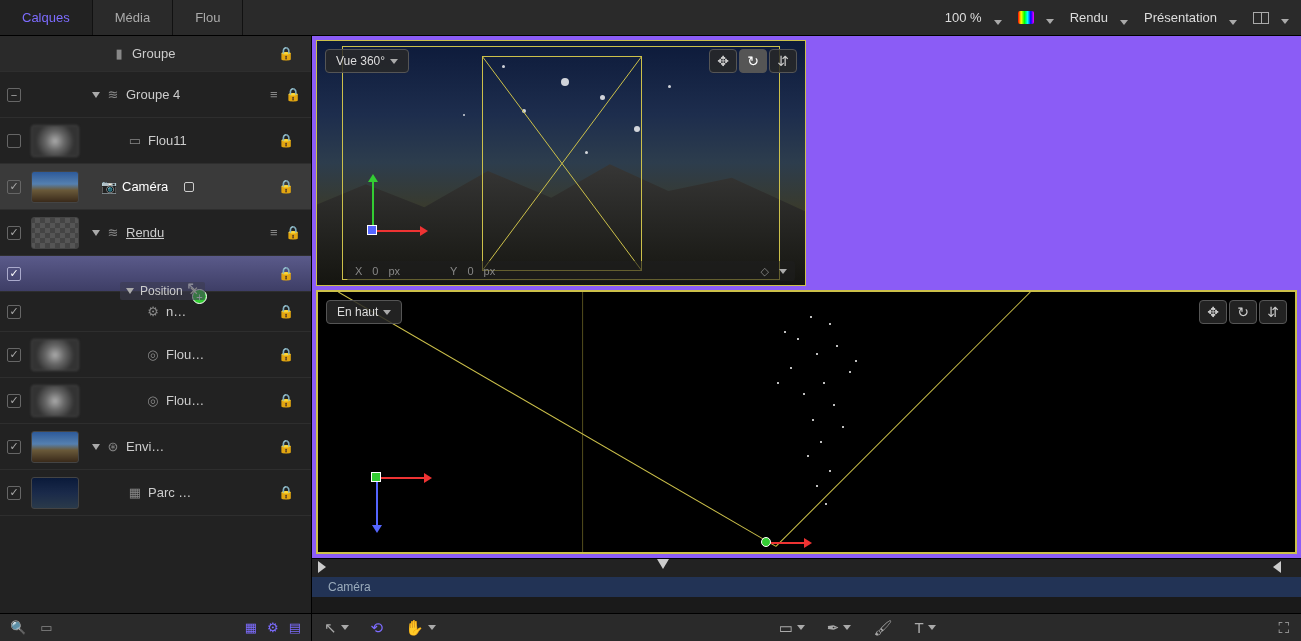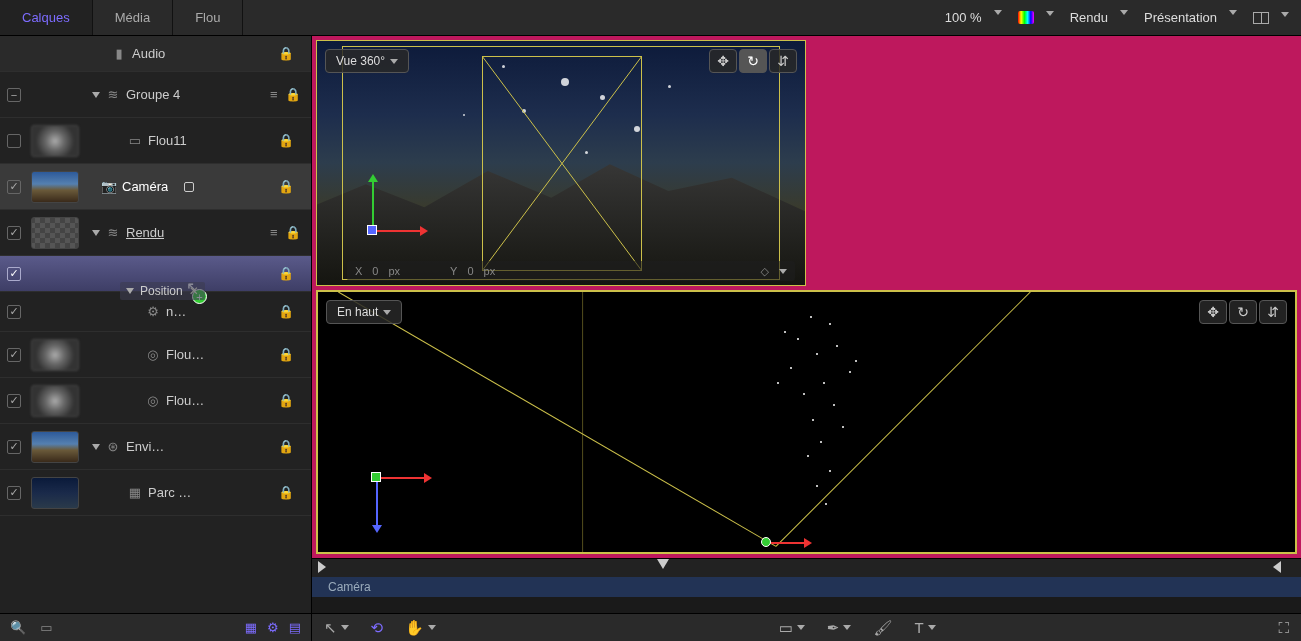--- a/index.html
+++ b/index.html
@@ -4,21 +4,21 @@
 <style>
 * { margin: 0; padding: 0; box-sizing: border-box; font-family: -apple-system, "Helvetica Neue", Arial, sans-serif; }
 body { background: #1a1a1a; width: 1301px; height: 641px; overflow: hidden; color: #ccc; font-size: 13px; user-select: none; }
 .app { display: flex; flex-direction: column; height: 100%; }
 .topbar { display: flex; height: 36px; background: #2a2a2a; border-bottom: 1px solid #000; align-items: center; }
 .tabs { display: flex; height: 100%; }
 .tab { padding: 8px 22px; display: flex; align-items: center; color: #aaa; cursor: pointer; border-right: 1px solid #111; }
 .tab.active { color: #7d6cff; background: #222; }
 .topbar-spacer { flex: 1; }
 .topbar-right { display: flex; align-items: center; gap: 16px; padding-right: 12px; color: #ddd; }
-.dropdown-sm { display: flex; align-items: flex-start; gap: 12px; cursor: pointer; }
+.dropdown-sm { display: flex; align-items: flex-end; gap: 12px; cursor: pointer; }
 .chev { width: 0; height: 0; border-left: 4px solid transparent; border-right: 4px solid transparent; border-top: 5px solid #aaa; display: inline-block; }
 .rainbow { width: 16px; height: 13px; background: linear-gradient(90deg,#f00,#ff0,#0f0,#0ff,#00f,#f0f); border-radius: 2px; }
 .main { display: flex; flex: 1; min-height: 0; }
 .sidebar { width: 312px; background: #222; display: flex; flex-direction: column; border-right: 1px solid #000; }
 .layer-row { display: flex; align-items: center; height: 46px; border-bottom: 1px solid #2e2e2e; position: relative; }
 .layer-row.header-row { height: 36px; background: #2a2a2a; }
 .layer-row.selected { background: linear-gradient(#5a5a8a,#3e3e66); }
 .layer-row.camera-sel { background: #3a3a3a; }
 .chk-col { width: 28px; display: flex; justify-content: center; }
 .chk { width: 14px; height: 14px; border: 1px solid #666; border-radius: 2px; display: flex; align-items: center; justify-content: center; color: #aaa; font-size: 11px; }
@@ -34,21 +34,21 @@
 .tri { width: 0; height: 0; border-left: 4px solid transparent; border-right: 4px solid transparent; border-top: 6px solid #aaa; }
 .icn { width: 14px; height: 14px; display: inline-flex; align-items: center; justify-content: center; color: #888; }
 .layer-name { color: #ccc; white-space: nowrap; overflow: hidden; text-overflow: ellipsis; }
 .layer-name.under { text-decoration: underline; }
 .end-col { width: 50px; display: flex; justify-content: center; gap: 8px; color: #888; }
 .drag-cursor { position: absolute; left: 186px; top: 22px; font-size: 16px; color: #fff; z-index: 5; }
 .plus-badge { position: absolute; left: 192px; top: 33px; width: 15px; height: 15px; background: #3c3; border-radius: 50%; border: 1.5px solid #fff; color: #fff; font-size: 11px; display: flex; align-items: center; justify-content: center; z-index: 5; }
 .sidebar-footer { height: 28px; background: #2a2a2a; display: flex; align-items: center; padding: 0 10px; gap: 14px; color: #888; border-top: 1px solid #000;}
 .sidebar-footer .right { margin-left: auto; display: flex; gap: 10px; }
 .sidebar-footer .right span { color: #7d6cff; }
-.canvas-area { flex: 1; display: flex; flex-direction: column; background: #be185d; min-width: 0; }
+.canvas-area { flex: 1; display: flex; flex-direction: column; background: #8b5cf6; min-width: 0; }
 .viewports-top { display: flex; height: 250px; gap: 4px; padding: 4px 4px 0 4px; }
 .viewport { position: relative; background: #000; border: 1px solid #222; overflow: hidden; }
 .vp-left { width: 490px; border: 1px solid #ccc04a; }
 .vp-right { flex: 1; }
 .vp-btn { position: absolute; background: rgba(40,40,40,0.85); border: 1px solid #555; border-radius: 4px; padding: 4px 10px; color: #ddd; display: flex; align-items: center; gap: 5px; font-size: 12px; cursor: pointer; z-index: 20; }
 .vp-controls { position: absolute; top: 8px; right: 8px; display: flex; gap: 2px; z-index: 20; }
 .vp-ctl { width: 28px; height: 24px; background: rgba(40,40,40,0.85); border: 1px solid #555; border-radius: 4px; display: flex; align-items: center; justify-content: center; color: #ccc; font-size: 14px; cursor: pointer; }
 .vp-ctl.active { background: #555; color: #fff; }
 .sky-bg { position: absolute; inset: 0; background: linear-gradient(#0d1a3a 0%, #1d2d4d 30%, #2d3d4d 50%, #3a3a2a 70%, #1a1510 100%); }
 .mountain { position: absolute; left: 0; right: 0; bottom: 0; height: 55%; background: linear-gradient(#3a3a3a, #151510); clip-path: polygon(0 40%, 10% 25%, 22% 42%, 35% 15%, 48% 35%, 60% 10%, 72% 30%, 85% 20%, 100% 45%, 100% 100%, 0 100%); }
@@ -124,21 +124,21 @@
     </div>
   </div>
 
   <div class="main">
     <div class="sidebar">
       <div class="layer-row header-row">
         <div class="chk-col"></div>
           <div class="thumb-col"></div>
         <div class="name-col" style="padding-left:30px;">
             <span class="icn">▮</span>
-            <span class="layer-name">Audio</span>
+            <span class="layer-name">Groupe</span>
           </div>
         <div class="end-col">
             <span>🔒</span>
           </div>
       </div>
       <div class="layer-row">
         <div class="chk-col">
             <span class="chk minus"></span>
           </div>
           <div class="thumb-col"></div>

